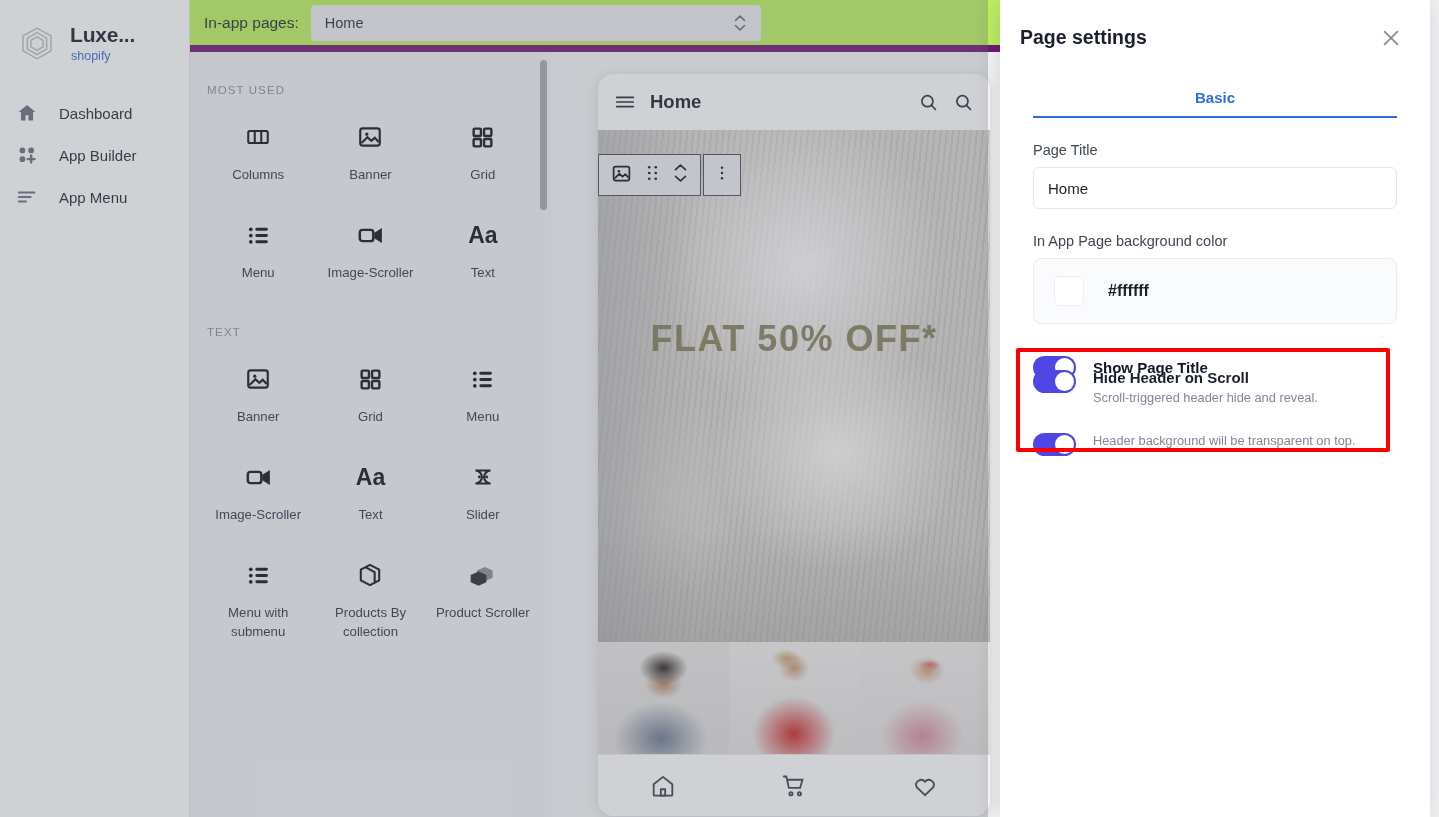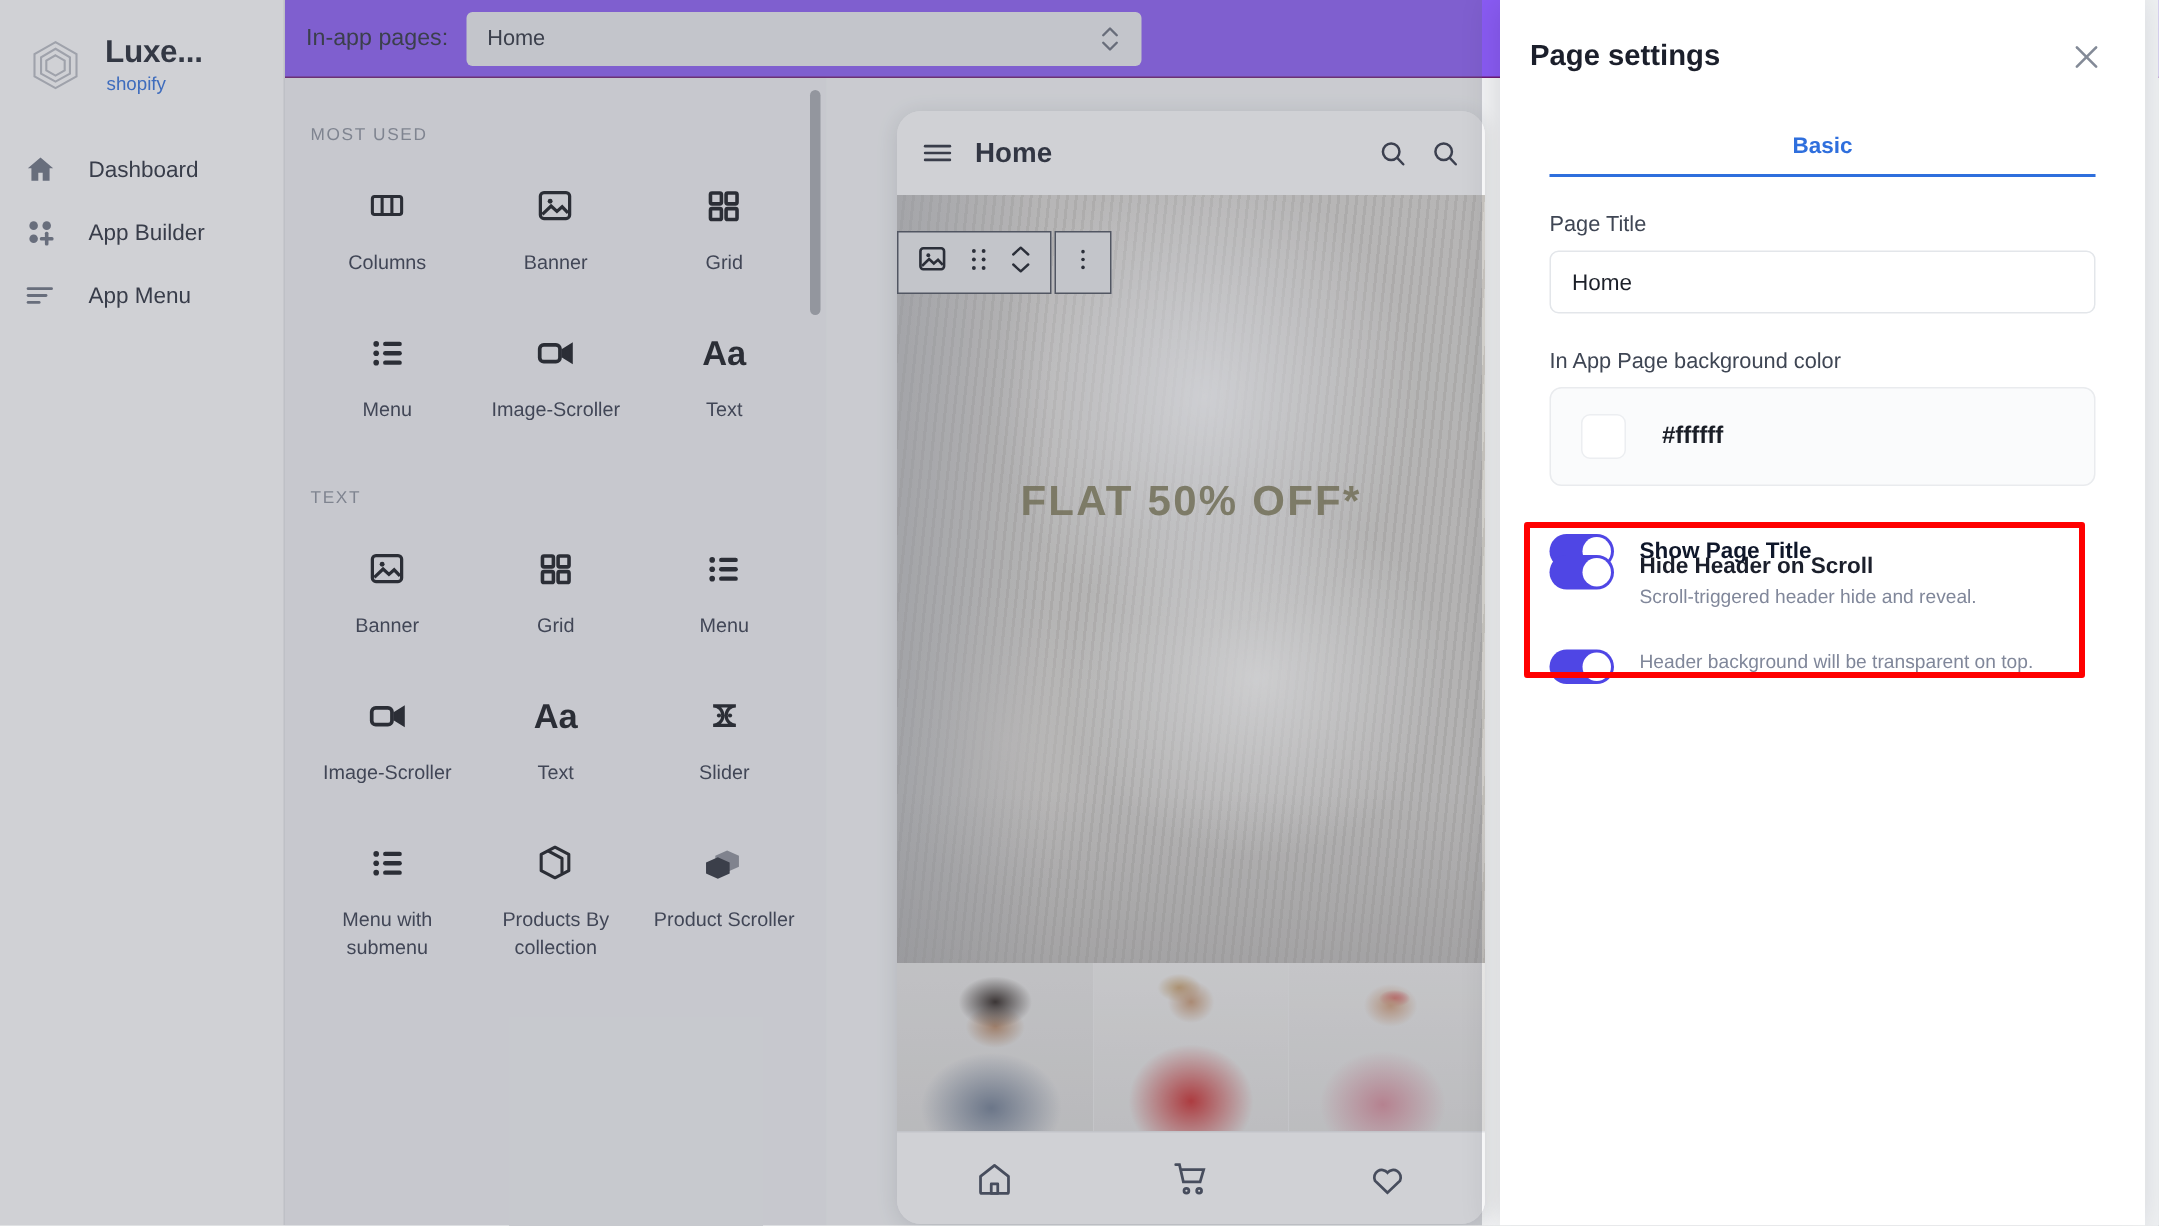--- a/index.html
+++ b/index.html
@@ -114,40 +114,40 @@
   .banner .shadowL {
     position: absolute; left: 0; top: 0; width: 26%; height: 100%;
     background: linear-gradient(90deg, rgba(170,172,176,0.55), rgba(170,172,176,0) 100%);
   }
   .banner .shadowB {
     position: absolute; left: 0; bottom: 0; width: 100%; height: 22%;
     background: linear-gradient(0deg, rgba(160,158,156,0.40), rgba(160,158,156,0) 100%);
   }
   .banner .btext {
     position: absolute; left: 0; right: 0; top: 188px; text-align: center;
-    font-size: 28px; font-weight: 700; letter-spacing: 1.5px;
+    font-size: 36px; font-weight: 700; letter-spacing: 1.5px;
     color: #7f7a55; opacity: 0.9;
   }
 
   .prodrow { display: flex; height: 118px; background: #fafafa; overflow: hidden; }
   .pcard { flex: 1; position: relative; overflow: hidden; background: #f2f1ef; }
   .pcard .person { position: absolute; left: 0; right: 0; bottom: 0; height: 100%; }
 
   .ph-tabbar {
     position: absolute; left: 0; right: 0; bottom: 0; height: 62px;
     background: #ffffff; border-top: 1px solid #ebecee;
     display: flex; align-items: center; justify-content: space-around;
   }
   .ph-tabbar .tico { width: 26px; height: 26px; color: #3c4354; }
 
   
   .topbar {
     position: absolute; left: 190px; top: 0; right: 0; height: 52px;
-    background: #8b5cf6; display: flex; align-items: center; padding: 0 14px;
-    border-bottom: 1px solid #701a75; gap: 12px; z-index: 5;
+    background: #bef264; display: flex; align-items: center; padding: 0 14px;
+    border-bottom: 7px solid #701a75; gap: 12px; z-index: 5;
   }
   .topbar .tb-label { font-size: 15.5px; color: #2a2f3b; font-weight: 400; white-space: nowrap; }
   .tb-select {
     position: relative; flex: 1; max-width: 450px; height: 36px;
     background: #eceef1; border-radius: 4px; display: flex; align-items: center;
     padding: 0 14px; cursor: pointer;
   }
   .tb-select .val { font-size: 14.5px; color: #2b303c; flex: 1; }
   .tb-select .chev { width: 14px; height: 20px; color: #6a707d; }
   .save-btn {

